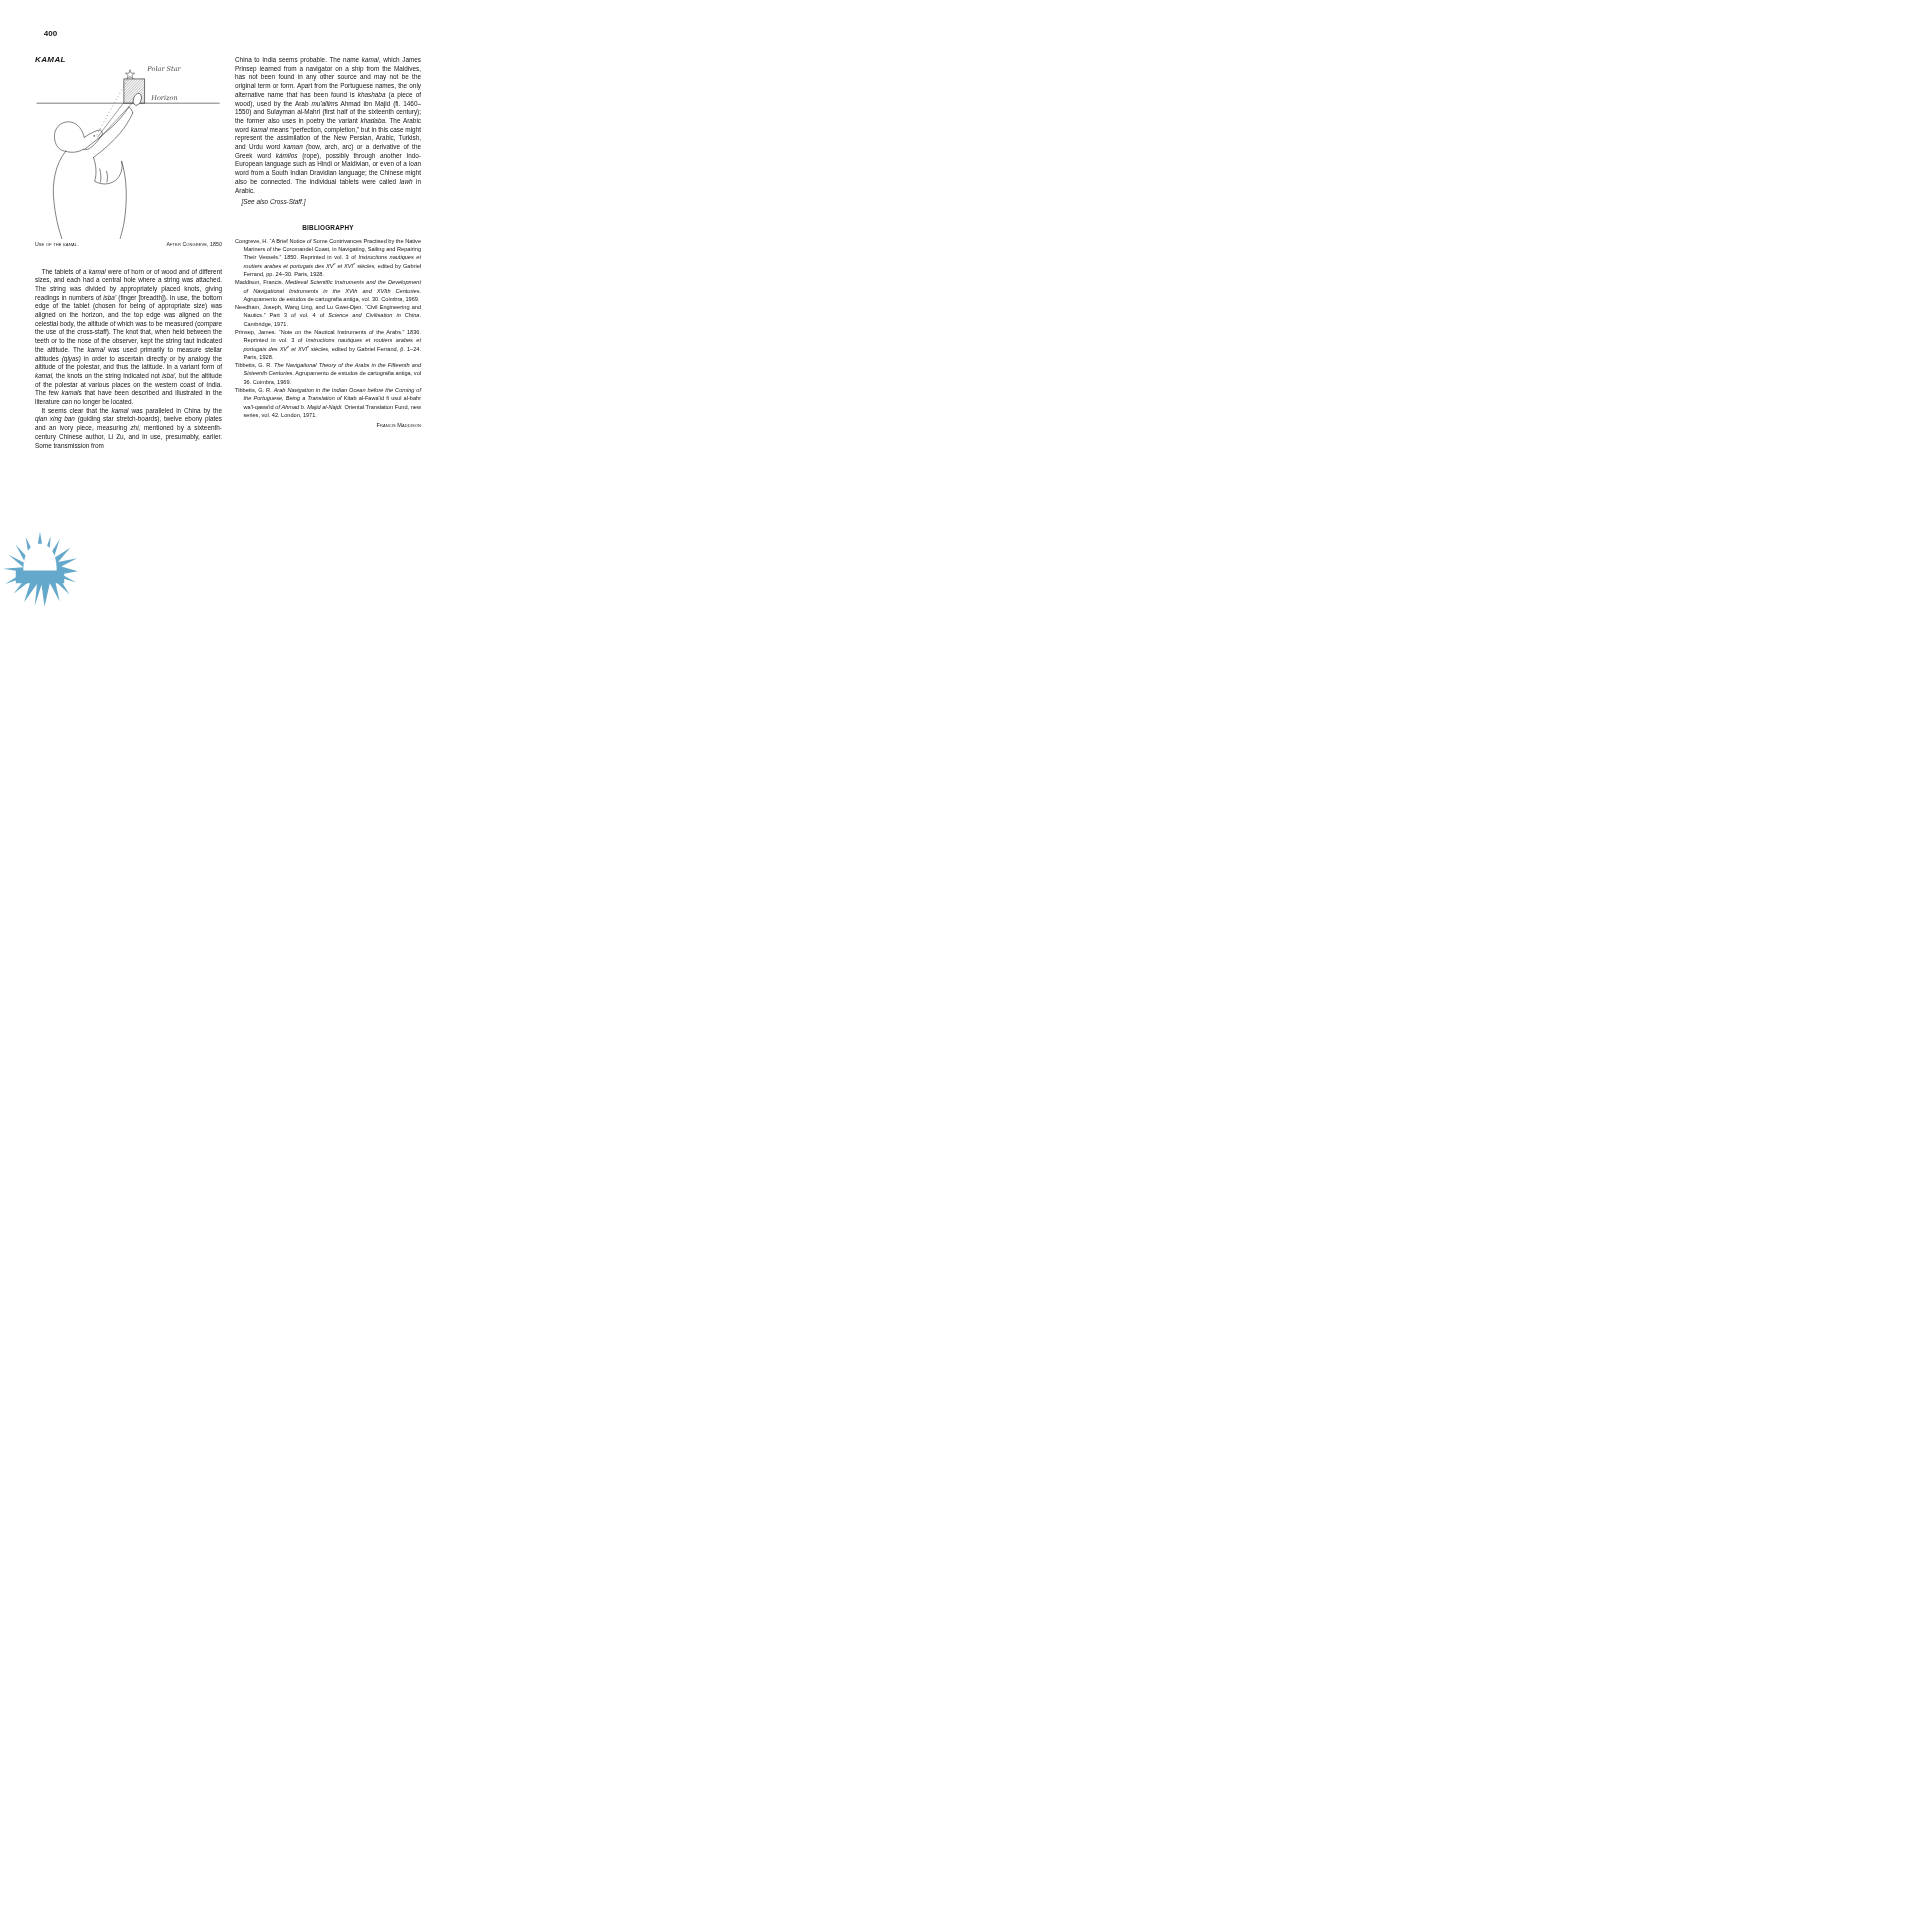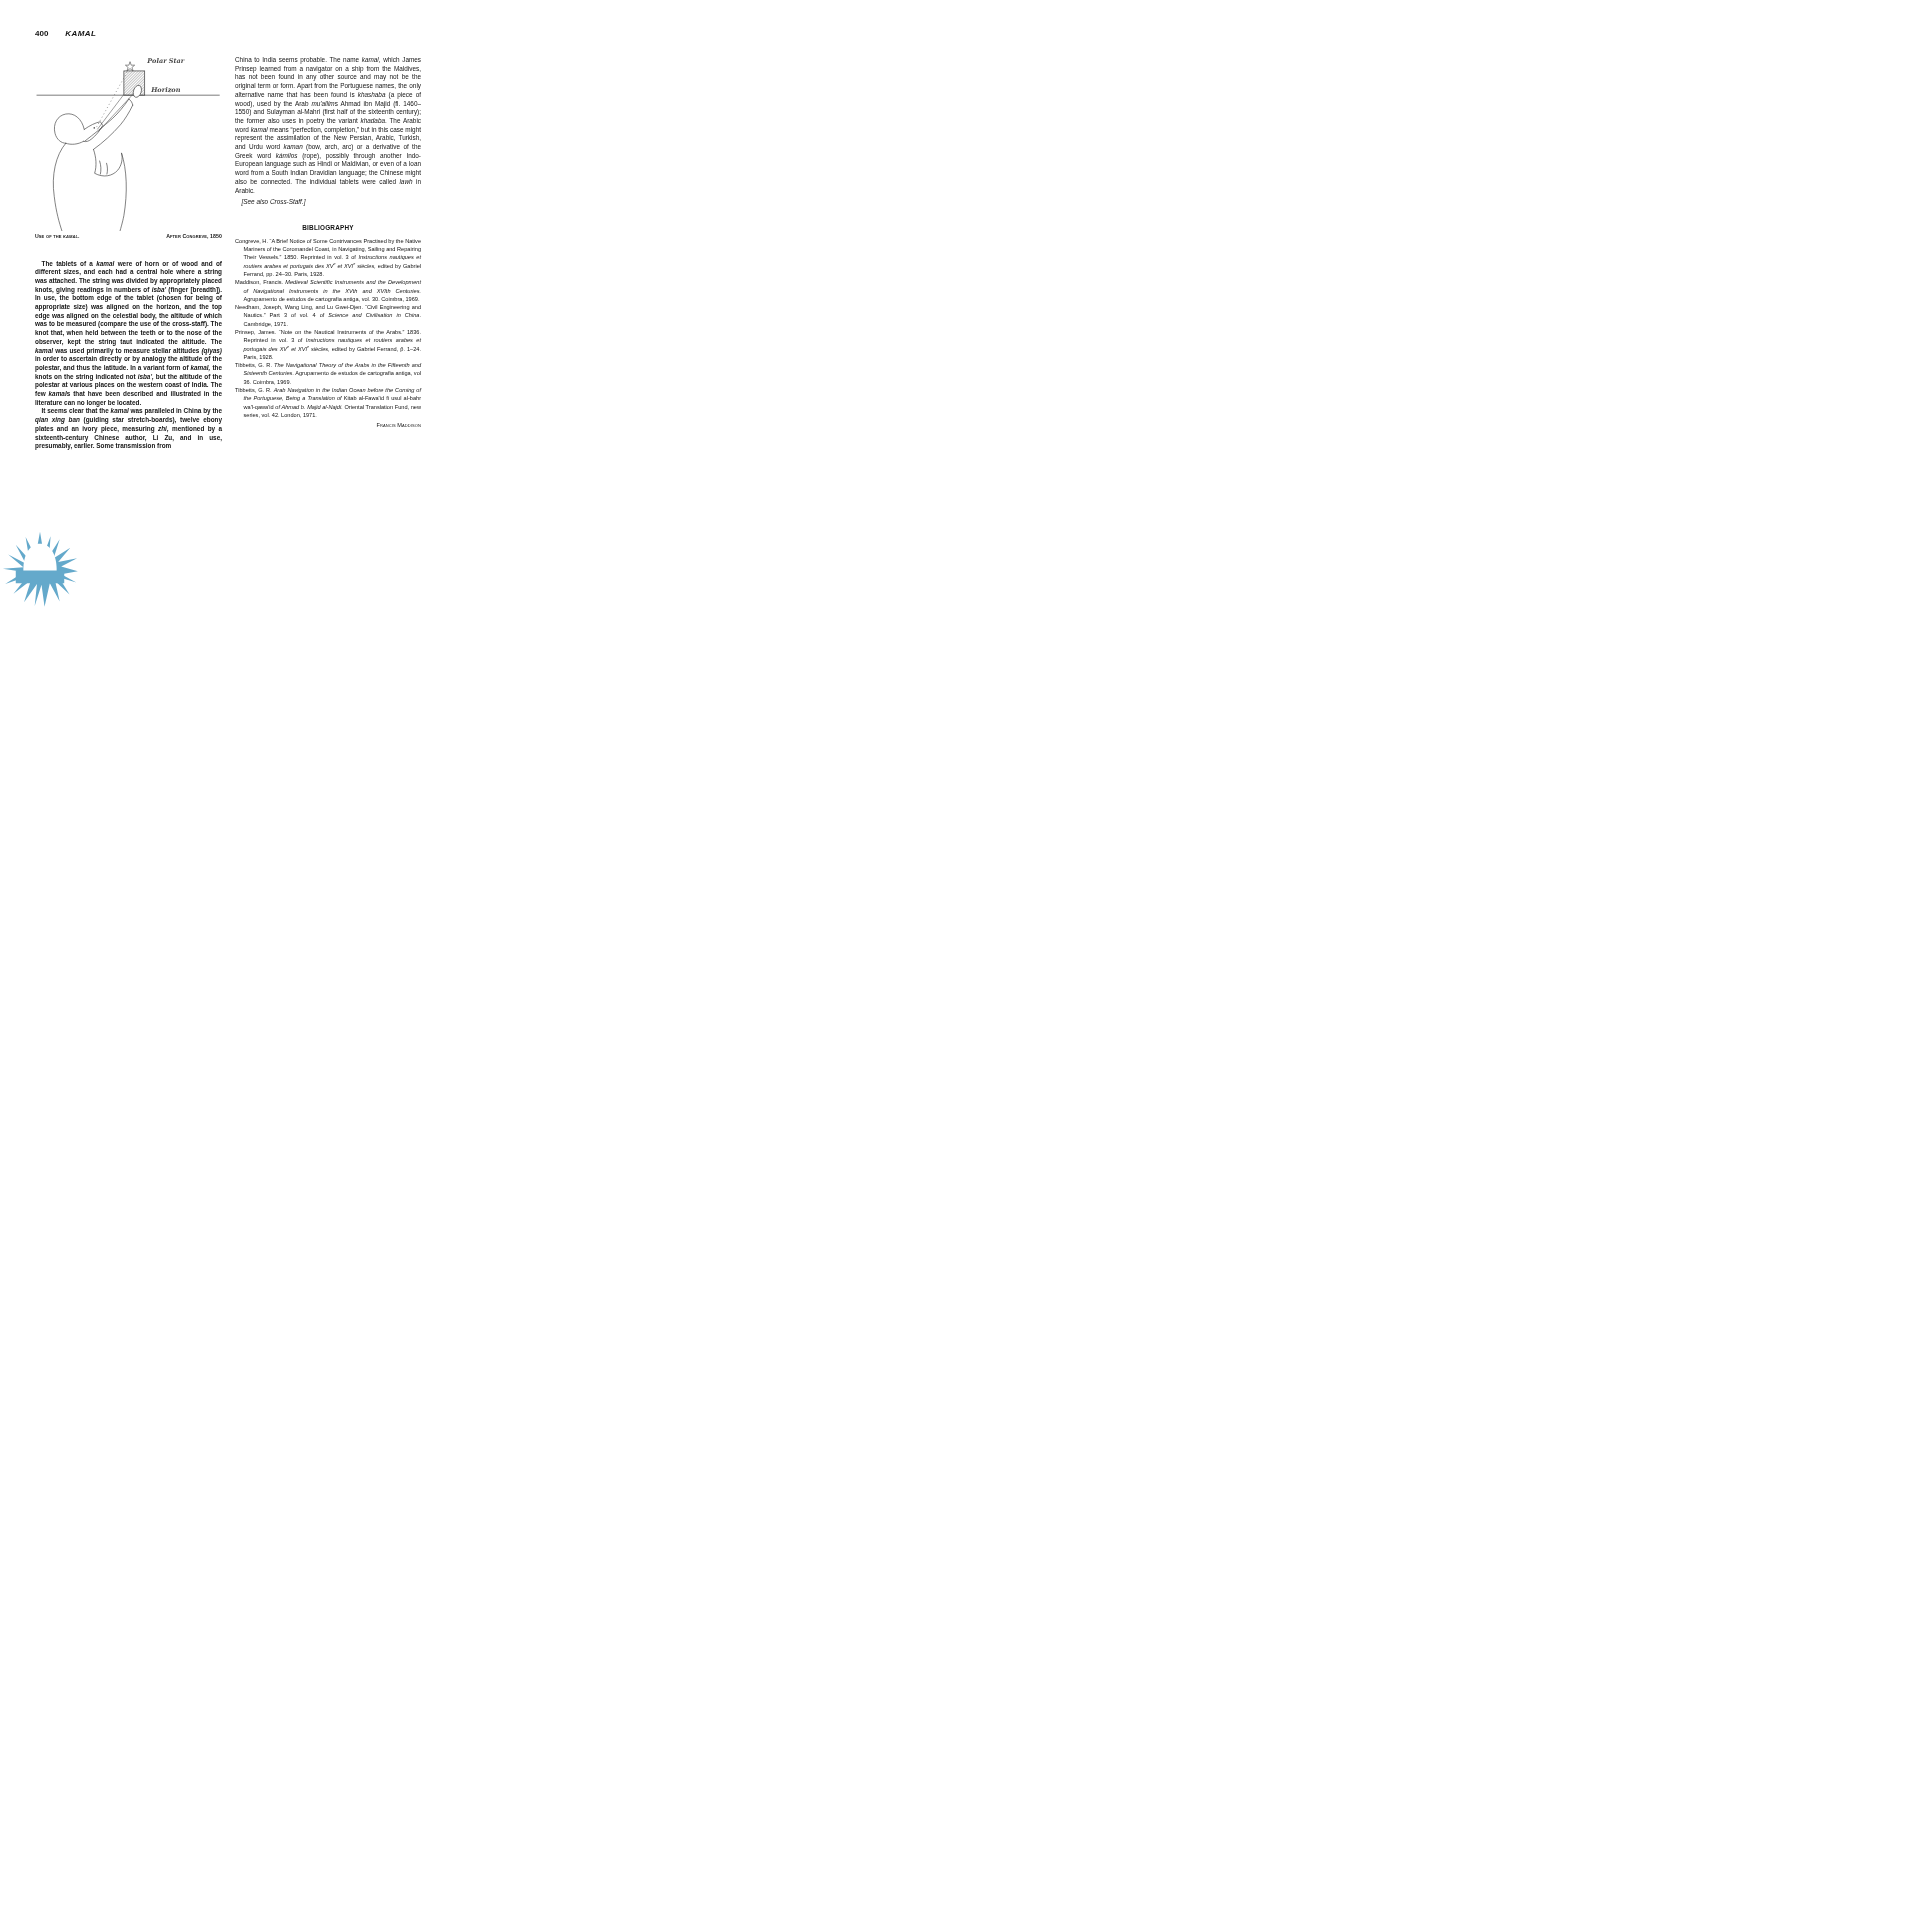--- a/index.html
+++ b/index.html
@@ -1,25 +1,25 @@
 <!DOCTYPE html>
 <html style="font-size:6.2px"><head>
 <meta charset="utf-8">
 <style>
   html,body{margin:0;padding:0;background:#ffffff;}
   .page{position:relative;width:459px;height:610px;background:#ffffff;overflow:hidden;
         font-family:"Liberation Sans",sans-serif;color:#141414;}
 
   
-  .header{position:absolute;left:35px;top:29px;display:flex;gap:17px;align-items:center;}
+  .header{position:absolute;left:35px;top:29px;display:flex;gap:17px;align-items:center;flex-direction:column;}
   .page-num{font-size:8px;font-weight:bold;}
   .page-title{font-size:8px;font-weight:bold;font-style:italic;letter-spacing:0.4px;}
 
   
-  .col-left{position:absolute;left:35px;top:54px;width:187px;font-weight:bold;}
+  .col-left{position:absolute;left:35px;top:62px;width:187px;}
   .figure{position:relative;height:177px;}
   .figure svg{position:absolute;left:0;top:0;}
   .fig-label{font-family:"DejaVu Serif",serif;font-style:italic;font-size:17px;fill:#4a4a4a;}
   .caption{display:flex;justify-content:space-between;margin-top:1.5px;
            font-variant:small-caps;font-size:5.2px;letter-spacing:0.1px;}
   .caption .it{font-style:italic;}
   .body-text{margin-top:21px;font-size:6.4px;line-height:8.7px;text-align:justify;}
   .body-text p{margin:0;text-indent:6.5px;}
 
   

